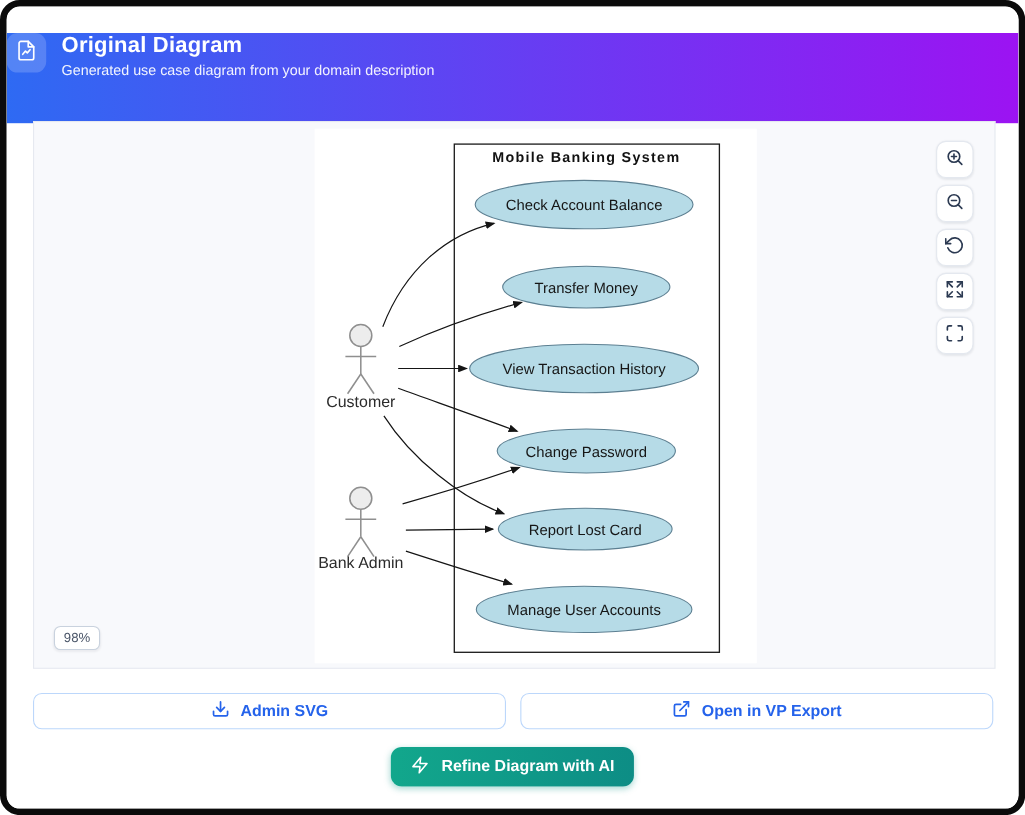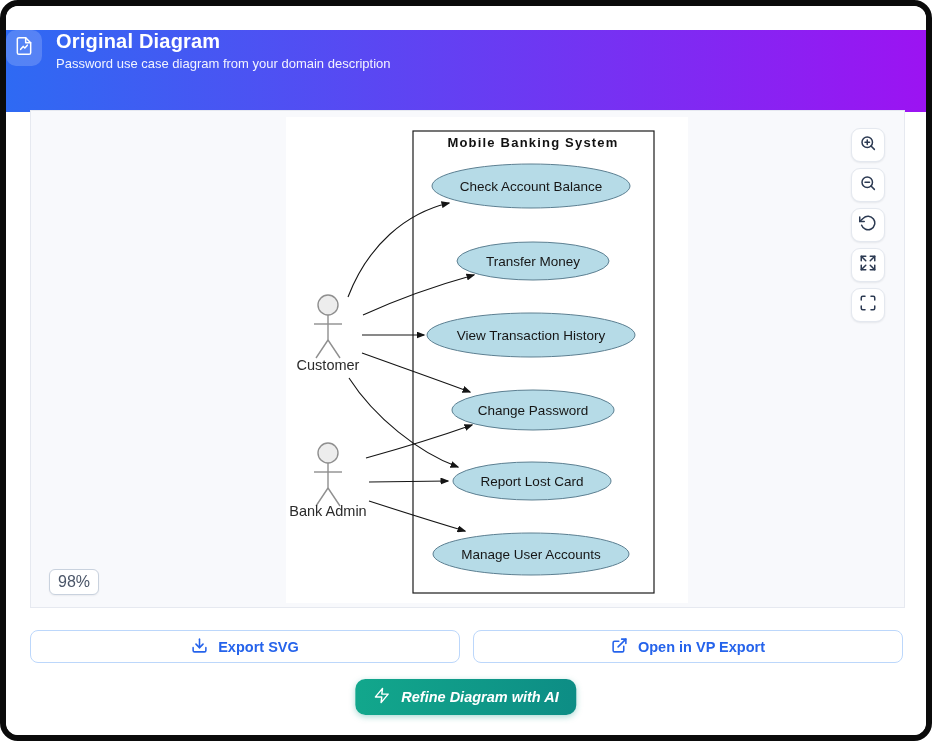--- a/index.html
+++ b/index.html
@@ -46,57 +46,57 @@
 
   
   .zoom-toolbar{position:absolute;left:820px;top:17px;display:flex;flex-direction:column;gap:6px;}
   .tool-btn{width:34px;height:34px;background:#fff;border:1px solid #e4e8ef;border-radius:9px;
             display:flex;align-items:center;justify-content:center;cursor:pointer;
             box-shadow:0 1px 2px rgba(16,24,40,.08);}
   .tool-btn svg{stroke:#2c3a52;}
 
   
   .zoom-badge{position:absolute;left:18px;top:458px;background:#fff;border:1px solid #c9d2de;
-              border-radius:6px;padding:3px 8px;font-size:16px;color:#4a5568;
+              border-radius:6px;padding:3px 8px;font-size:12px;color:#4a5568;
               box-shadow:0 1px 2px rgba(16,24,40,.06);}
 
   
   .action-btn{position:absolute;top:624px;width:430px;height:33px;background:#fff;
               border:1.5px solid #bcd7fb;border-radius:8px;color:var(--accent-blue);
               display:flex;align-items:center;justify-content:center;gap:10px;
               font-size:14.5px;font-weight:600;cursor:pointer;font-family:"Liberation Sans",sans-serif;}
   .action-btn svg{stroke:var(--accent-blue);}
   .btn-export{left:24px;}
   .btn-open{left:467px;}
   .refine-btn{position:absolute;top:673px;left:50%;transform:translateX(-50%);
               height:36px;padding:0 18px;border:none;border-radius:10px;
               background:linear-gradient(90deg,var(--refine-teal-start),var(--refine-teal-end));
               color:#fff;font-size:14.5px;font-weight:700;display:flex;align-items:center;gap:11px;
-              cursor:pointer;box-shadow:0 2px 6px rgba(13,148,136,.35);font-family:"Liberation Sans",sans-serif;font-style:italic;}
+              cursor:pointer;box-shadow:0 2px 6px rgba(13,148,136,.35);font-family:"Liberation Sans",sans-serif;}
   .refine-btn svg{stroke:#fff;}
 </style>
 </head>
 <body>
 
 <div class="frame">
 <div class="app">
 
   <div class="header">
     <div class="header-icon-chip">
       <span>
         <svg width="20" height="20" viewBox="0 0 24 24" fill="none" stroke="#ffffff" stroke-width="1.8" stroke-linecap="round" stroke-linejoin="round">
           <path d="M14 2H6a2 2 0 0 0-2 2v16a2 2 0 0 0 2 2h12a2 2 0 0 0 2-2V8z"></path>
           <polyline points="14 2 14 8 20 8"></polyline>
           <polyline points="8 16 11 12.5 13 14.5 16 11"></polyline>
         </svg>
       </span>
     </div>
     <div class="header-texts">
       <div class="header-title">Original Diagram</div>
-      <div class="header-subtitle">Password use case diagram from your domain description</div>
+      <div class="header-subtitle">Generated use case diagram from your domain description</div>
     </div>
   </div>
 
   <div class="canvas">
 
     <div class="diagram-surface">
       <svg width="402" height="486" viewBox="0 0 402 486" font-family="Liberation Sans, sans-serif">
         <defs>
           <marker id="arr" markerWidth="9" markerHeight="7" refX="7.5" refY="3.5" orient="auto" markerUnits="userSpaceOnUse">
             <path d="M0,0 L9,3.5 L0,7 z" fill="#151515"></path>
@@ -218,21 +218,21 @@
   </div>
 
   <button class="action-btn btn-export">
     <span>
       <svg width="17" height="17" viewBox="0 0 24 24" fill="none" stroke-width="2.2" stroke-linecap="round" stroke-linejoin="round">
         <path d="M21 15v4a2 2 0 0 1-2 2H5a2 2 0 0 1-2-2v-4"></path>
         <polyline points="7 10 12 15 17 10"></polyline>
             <line x1="12" y1="15" x2="12" y2="3"></line>
       </svg>
     </span>
-    <span>Export SVG</span>
+    <span>Admin SVG</span>
   </button>
 
   <button class="action-btn btn-open">
     <span>
       <svg width="17" height="17" viewBox="0 0 24 24" fill="none" stroke-width="2.2" stroke-linecap="round" stroke-linejoin="round">
         <path d="M18 13v6a2 2 0 0 1-2 2H5a2 2 0 0 1-2-2V8a2 2 0 0 1 2-2h6"></path>
         <polyline points="15 3 21 3 21 9"></polyline>
             <line x1="10" y1="14" x2="21" y2="3"></line>
       </svg>
     </span>

